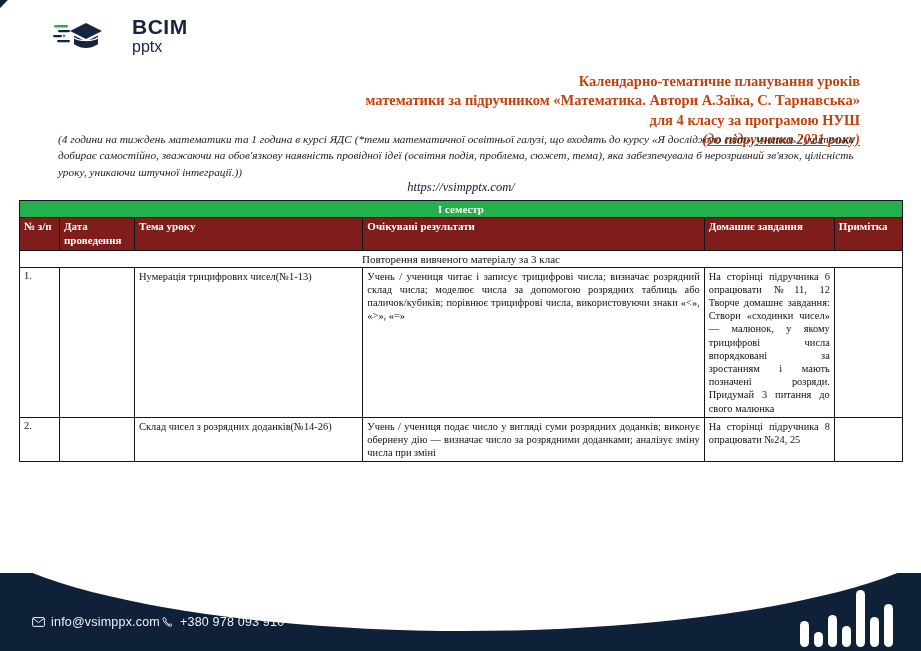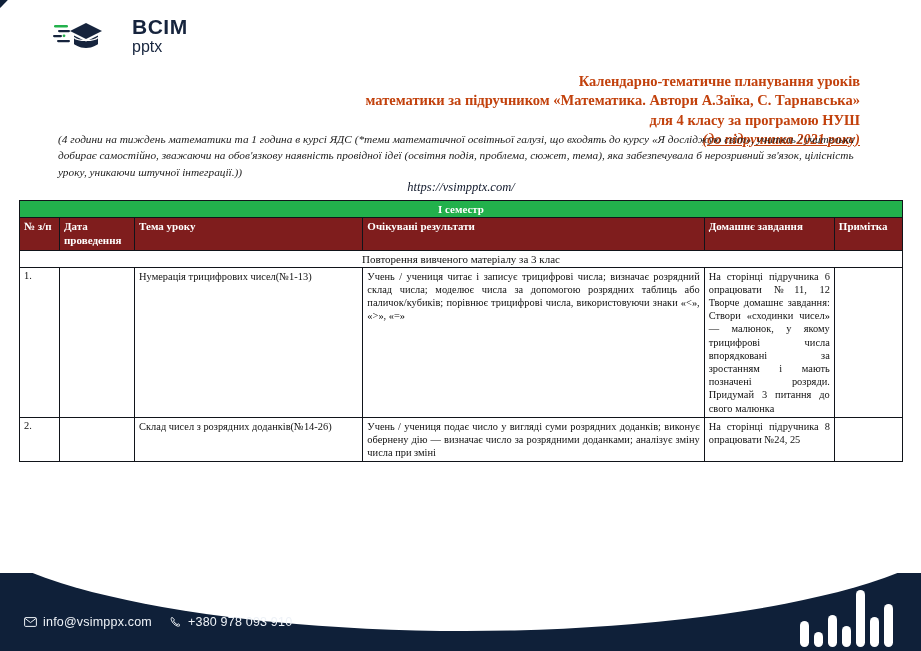--- a/index.html
+++ b/index.html
@@ -33,22 +33,22 @@
   .footer-curve {
     position: absolute;
     left: -40px; top: -62px;
     width: 1010px; height: 120px;
     background: #ffffff;
     border-bottom-left-radius: 50% 100%;
     border-bottom-right-radius: 50% 100%;
   }
   .footer-contact {
     position: absolute;
-    left: 24px; bottom: 22px;
-    display: flex; align-items: center; gap: 18px;
+    left: 32px; bottom: 22px;
+    display: flex; align-items: center; gap: 2px;
     color: #eef2f7;
     font-family: "Liberation Sans", sans-serif;
     font-size: 12.5px;
     letter-spacing: .2px;
     z-index: 4;
   }
   .footer-item { display: flex; align-items: center; gap: 6px; }
   .footer-item svg { display: block; }
 
   .bars {

